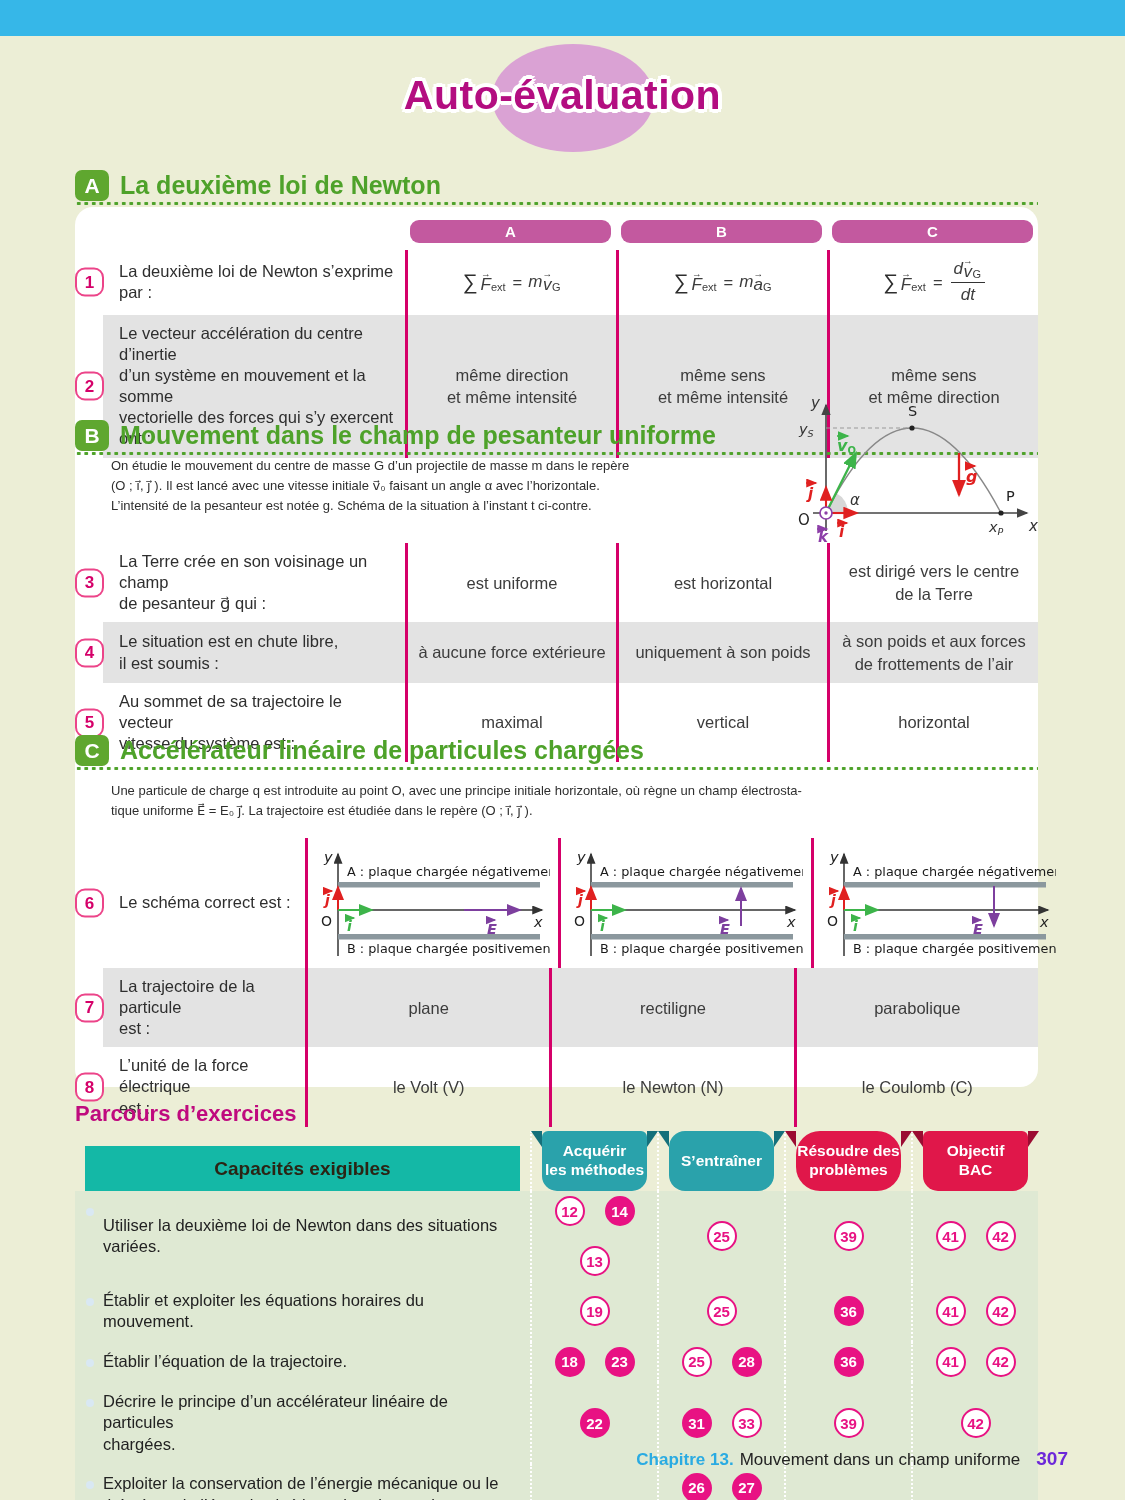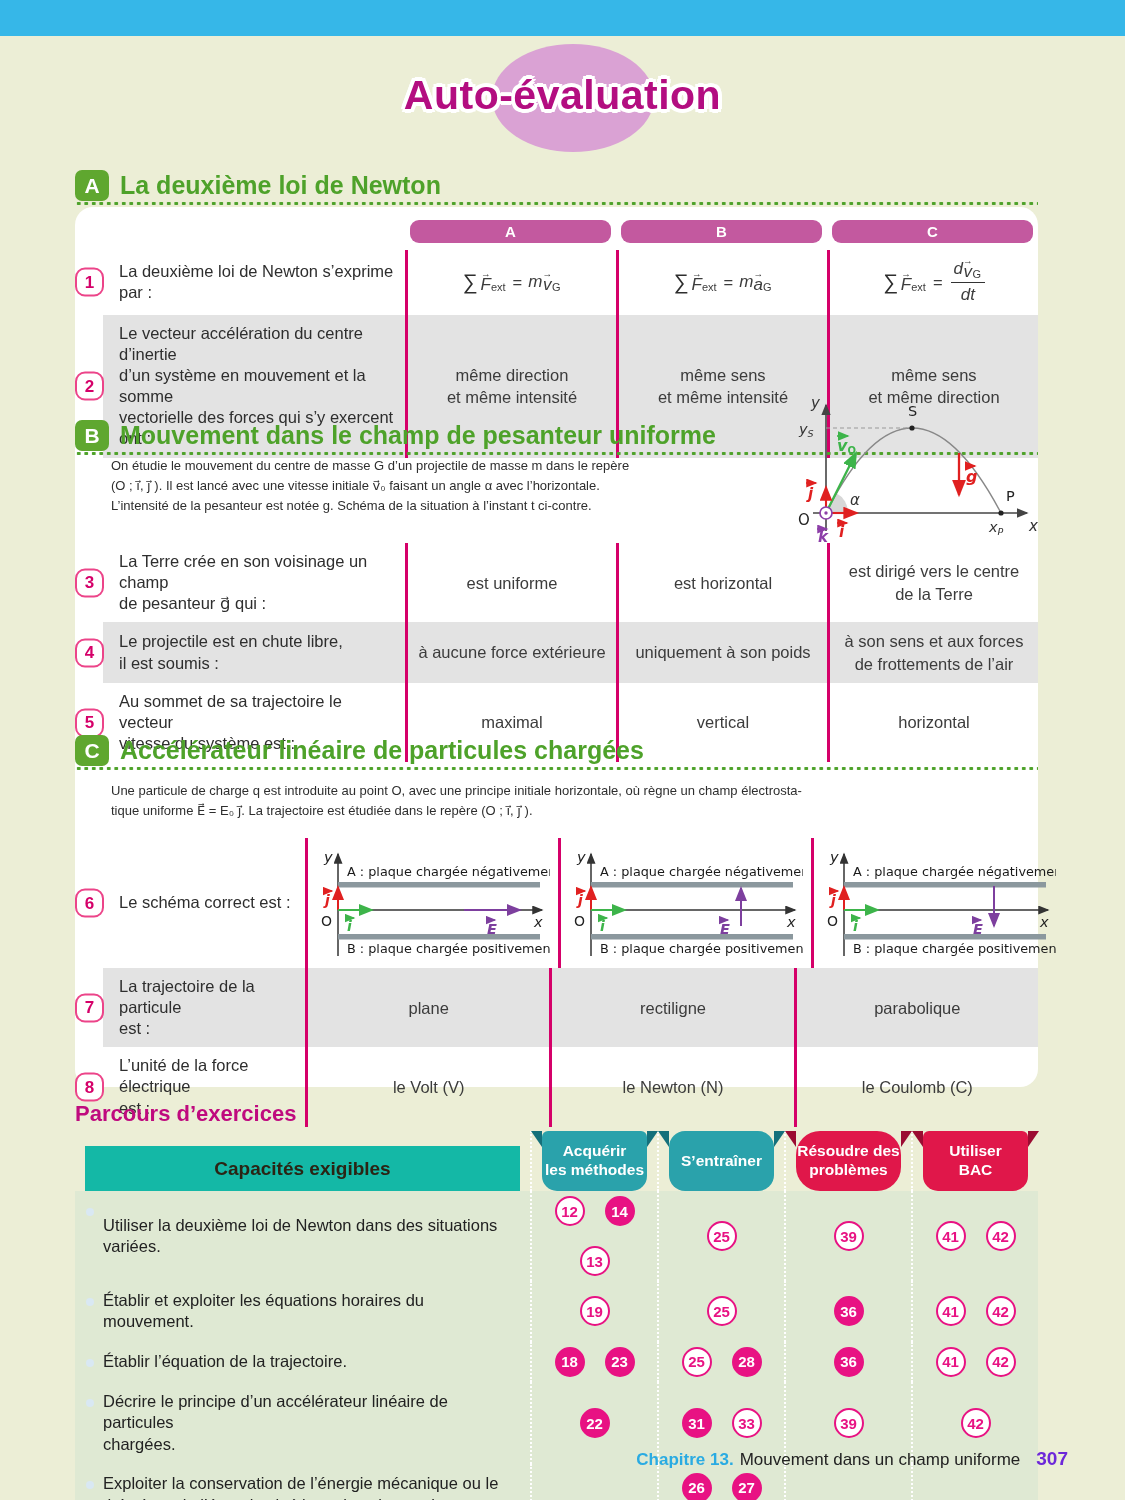--- a/index.html
+++ b/index.html
@@ -194,25 +194,25 @@
   <div id="rows-b">
       <div class="qrow" style="grid-template-columns: 330px 1fr 1fr 1fr; min-height: 56px;">
         <div class="qcell"><span class="qnum">3</span><div class="qtext">La Terre crée en son voisinage un champ
 de pesanteur g⃗ qui :</div></div>
         <div class="acell">est uniforme</div>
         <div class="acell">est horizontal</div>
         <div class="acell">est dirigé vers le centre
 de la Terre</div>
       </div>
       <div class="qrow shaded" style="grid-template-columns: 330px 1fr 1fr 1fr; min-height: 52px;">
-        <div class="qcell"><span class="qnum">4</span><div class="qtext">Le projectile est en chute libre,
+        <div class="qcell"><span class="qnum">4</span><div class="qtext">Le situation est en chute libre,
 il est soumis :</div></div>
         <div class="acell">à aucune force extérieure</div>
         <div class="acell">uniquement à son poids</div>
-        <div class="acell">à son sens et aux forces
+        <div class="acell">à son poids et aux forces
 de frottements de l’air</div>
       </div>
       <div class="qrow" style="grid-template-columns: 330px 1fr 1fr 1fr; min-height: 52px;">
         <div class="qcell"><span class="qnum">5</span><div class="qtext">Au sommet de sa trajectoire le vecteur
 vitesse du système est :</div></div>
         <div class="acell">maximal</div>
         <div class="acell">vertical</div>
         <div class="acell">horizontal</div>
       </div>
     </div>
@@ -361,21 +361,21 @@
 les méthodes</div>
       </div>
       <div class="head-cell hd-sep">
         <div class="ribbon teal" style="white-space: pre-line; border-radius: 16px;">S’entraîner</div>
       </div>
       <div class="head-cell hd-sep">
         <div class="ribbon red" style="white-space: pre-line; border-radius: 24px;">Résoudre des
 problèmes</div>
       </div>
       <div class="head-cell hd-sep">
-        <div class="ribbon red" style="white-space: pre-line;">Utiliser
+        <div class="ribbon red" style="white-space: pre-line;">Objectif
 BAC</div>
       </div>
     </div>
     <div class="ex-body">
       <div class="ex-row">
         <div class="ex-capcell" style="white-space: pre-line;">Utiliser la deuxième loi de Newton dans des situations variées.</div>
         <div class="ex-cell">
           <span class="exn">12</span>
           <span class="exn filled">14</span>
           <span class="exn">13</span>

